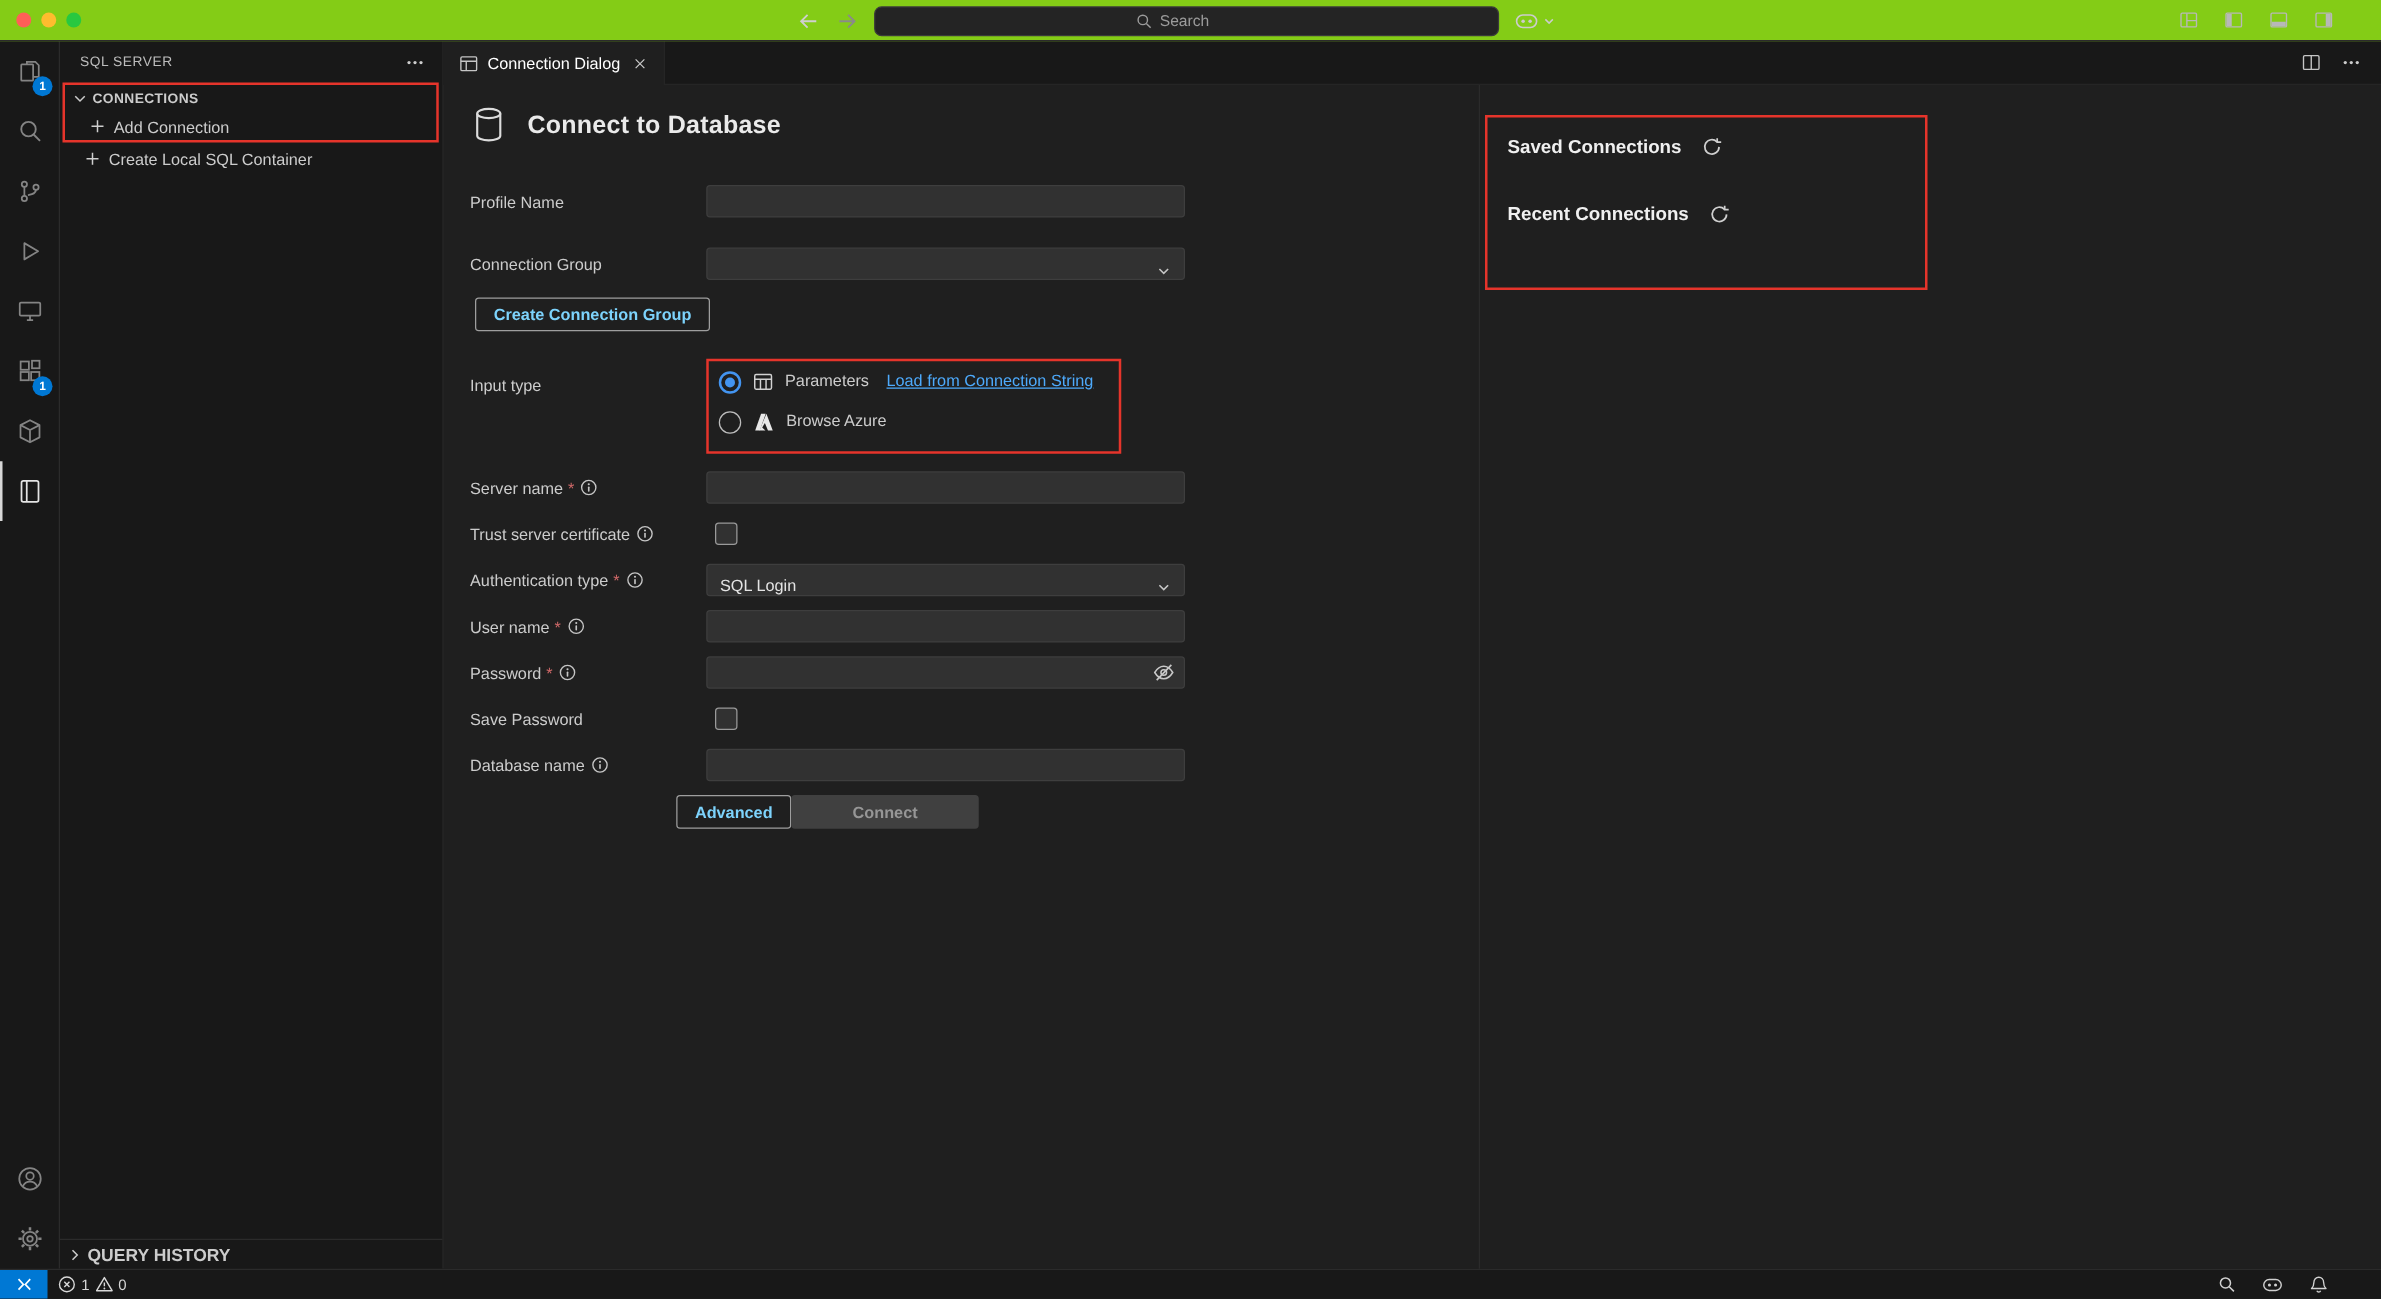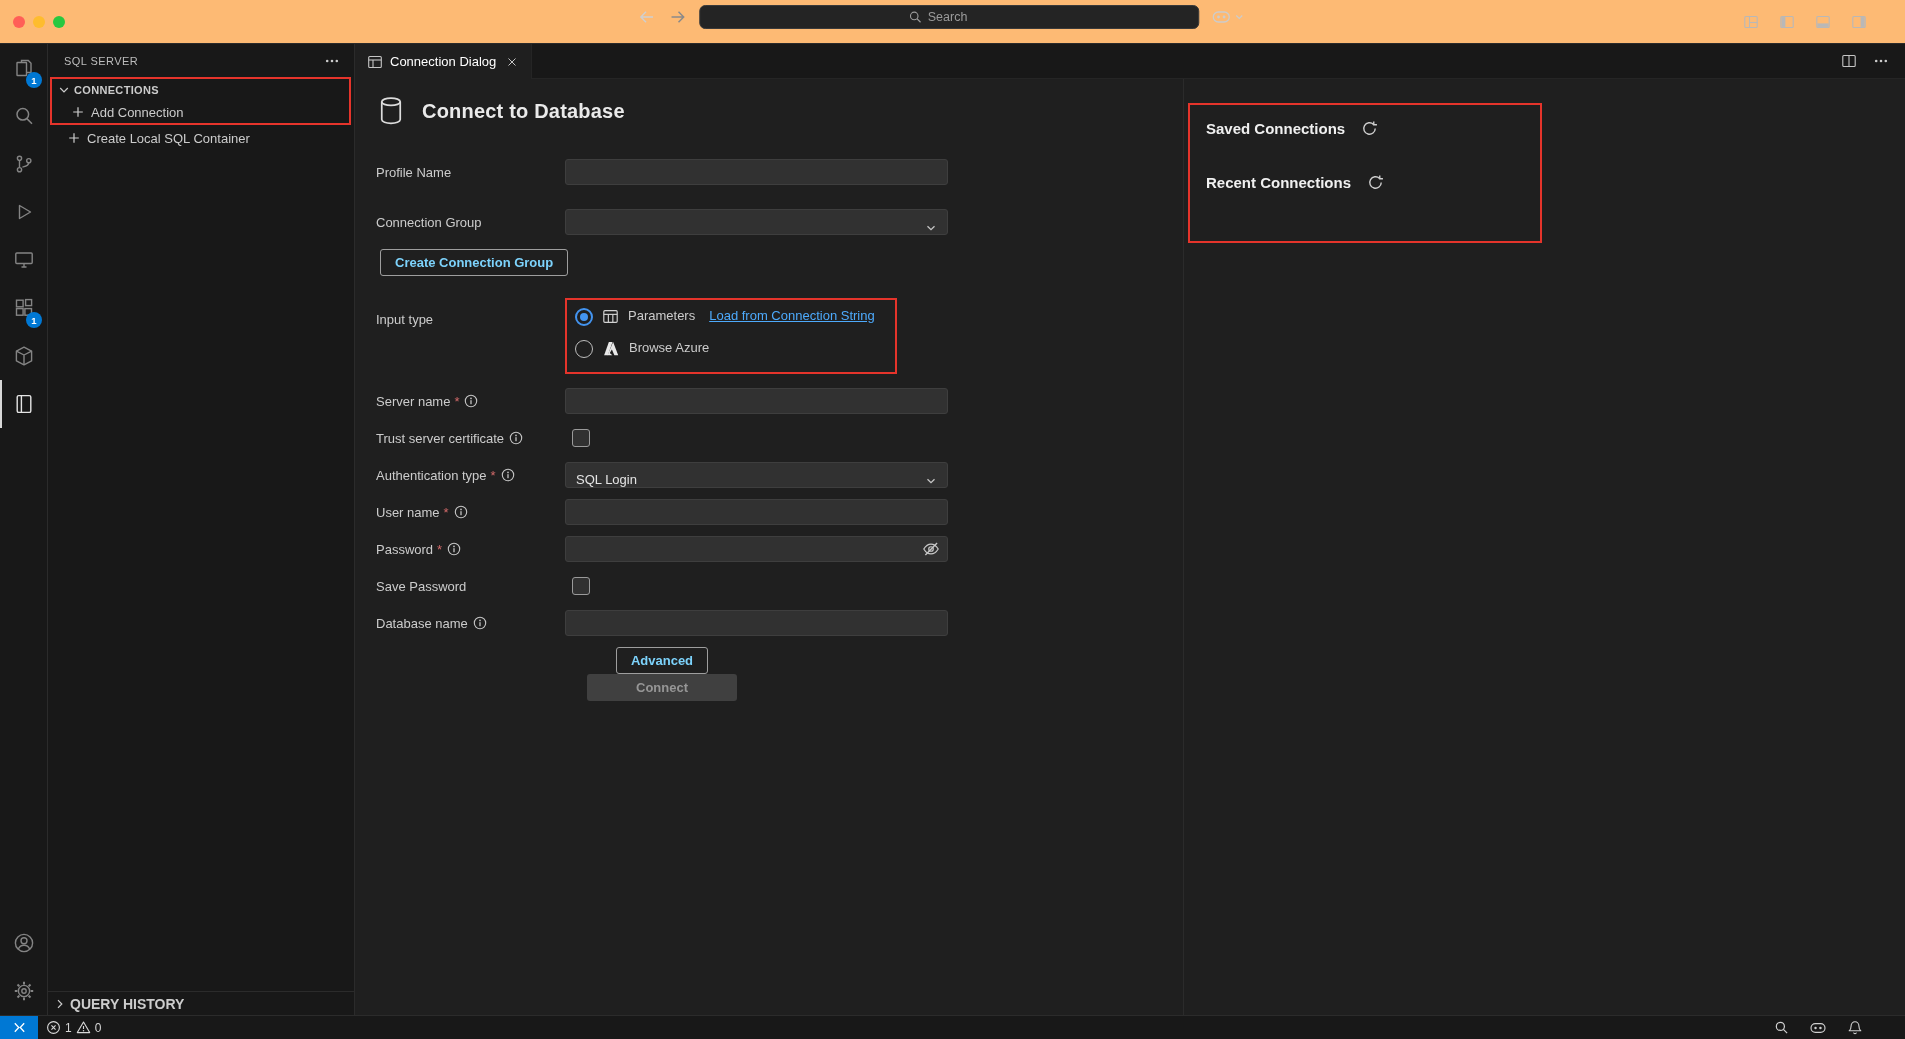--- a/index.html
+++ b/index.html
@@ -2,21 +2,21 @@
 <html style="--color-annotation: #e5342b; --color-accent: #0078d4; --color-link: #4daafc; --color-radio: #4394f0;"><head>
 <meta charset="utf-8">
 <style>
   * { margin:0; padding:0; box-sizing:border-box; }
   html,body { width:1905px; height:1039px; overflow:hidden; background:#1f1f1f;
     font-family:"Liberation Sans","DejaVu Sans",sans-serif; font-size:13px; color:#cccccc; }
   button { font-family:inherit; }
   .window { width:100%; height:100%; display:flex; flex-direction:column; }
 
   
-  .titlebar { height:44px; flex:0 0 auto; background:#fdba74; border-bottom:1px solid #2b2b2b;
+  .titlebar { height:33px; flex:0 0 auto; background:#84cc16; border-bottom:1px solid #2b2b2b;
     display:flex; align-items:center; position:relative; }
   .traffic { display:flex; gap:8px; padding-left:13px; }
   .tl { width:12px; height:12px; border-radius:50%; }
   .tl.red{background:#ff5f57}.tl.yellow{background:#febc2e}.tl.green{background:#28c840}
   .tb-center { position:absolute; left:50%; top:0; transform:translateX(-52%); height:33px;
     display:flex; align-items:center; gap:10px; }
   .nav-btn,.tb-icon-btn,.copilot-btn { background:none; border:none; cursor:pointer; display:flex; align-items:center; padding:2px; }
   .searchbox { width:500px; height:24px; background:#242424; border:1px solid #3a3a3a; border-radius:6px;
     display:flex; align-items:center; justify-content:center; gap:6px; cursor:text; }
   .searchbox input { background:transparent; border:none; outline:none; color:#cccccc; width:62px; font-size:12.5px; }
@@ -86,21 +86,21 @@
     margin-left:7px; cursor:pointer; }
   .btn { height:27px; border-radius:3px; font-size:13px; cursor:pointer; }
   .btn.secondary { background:transparent; border:1px solid #9e9e9e; color:#7dd3fc; font-weight:700; padding:0 14px; }
   .btn.disabled-primary { background:#404040; border:none; color:#969696; width:150px; font-weight:700; }
   .row-profile { margin-bottom:24px; }
   .row-group { margin-bottom:14px; }
   .row-cg-btn { margin-bottom:22px; }
   .row-cg-btn .btn { margin-left:4px; }
   .row-inputtype { margin-bottom:14px; align-items:flex-start; }
   .row-inputtype .form-label { padding-top:14px; }
-  .row-buttons { margin-top:8px; justify-content:flex-end;flex-direction:column; }
+  .row-buttons { margin-top:8px; justify-content:center; }
   .pwd-eye { position:absolute; right:8px; top:4px; background:none; border:none; cursor:pointer; display:flex; }
 
   .radio-box { padding:8px 14px 8px 8px; display:inline-flex; flex-direction:column; gap:8px; width:332px; }
   .radio-row { display:flex; align-items:flex-start; gap:9px; height:24px; cursor:pointer; }
   .radio { width:18px; height:18px; border-radius:50%; border:1.5px solid #bdbdbd; flex:0 0 auto;
     display:flex; align-items:center; justify-content:center; }
   .radio.selected { border:2px solid var(--color-radio,#4394f0); }
   .radio.selected::after { content:""; width:8px; height:8px; border-radius:50%;
     background:var(--color-radio,#4394f0); display:block; }
   .link { color:var(--color-link,#4daafc); text-decoration:underline; cursor:pointer; margin-left:5px; }

